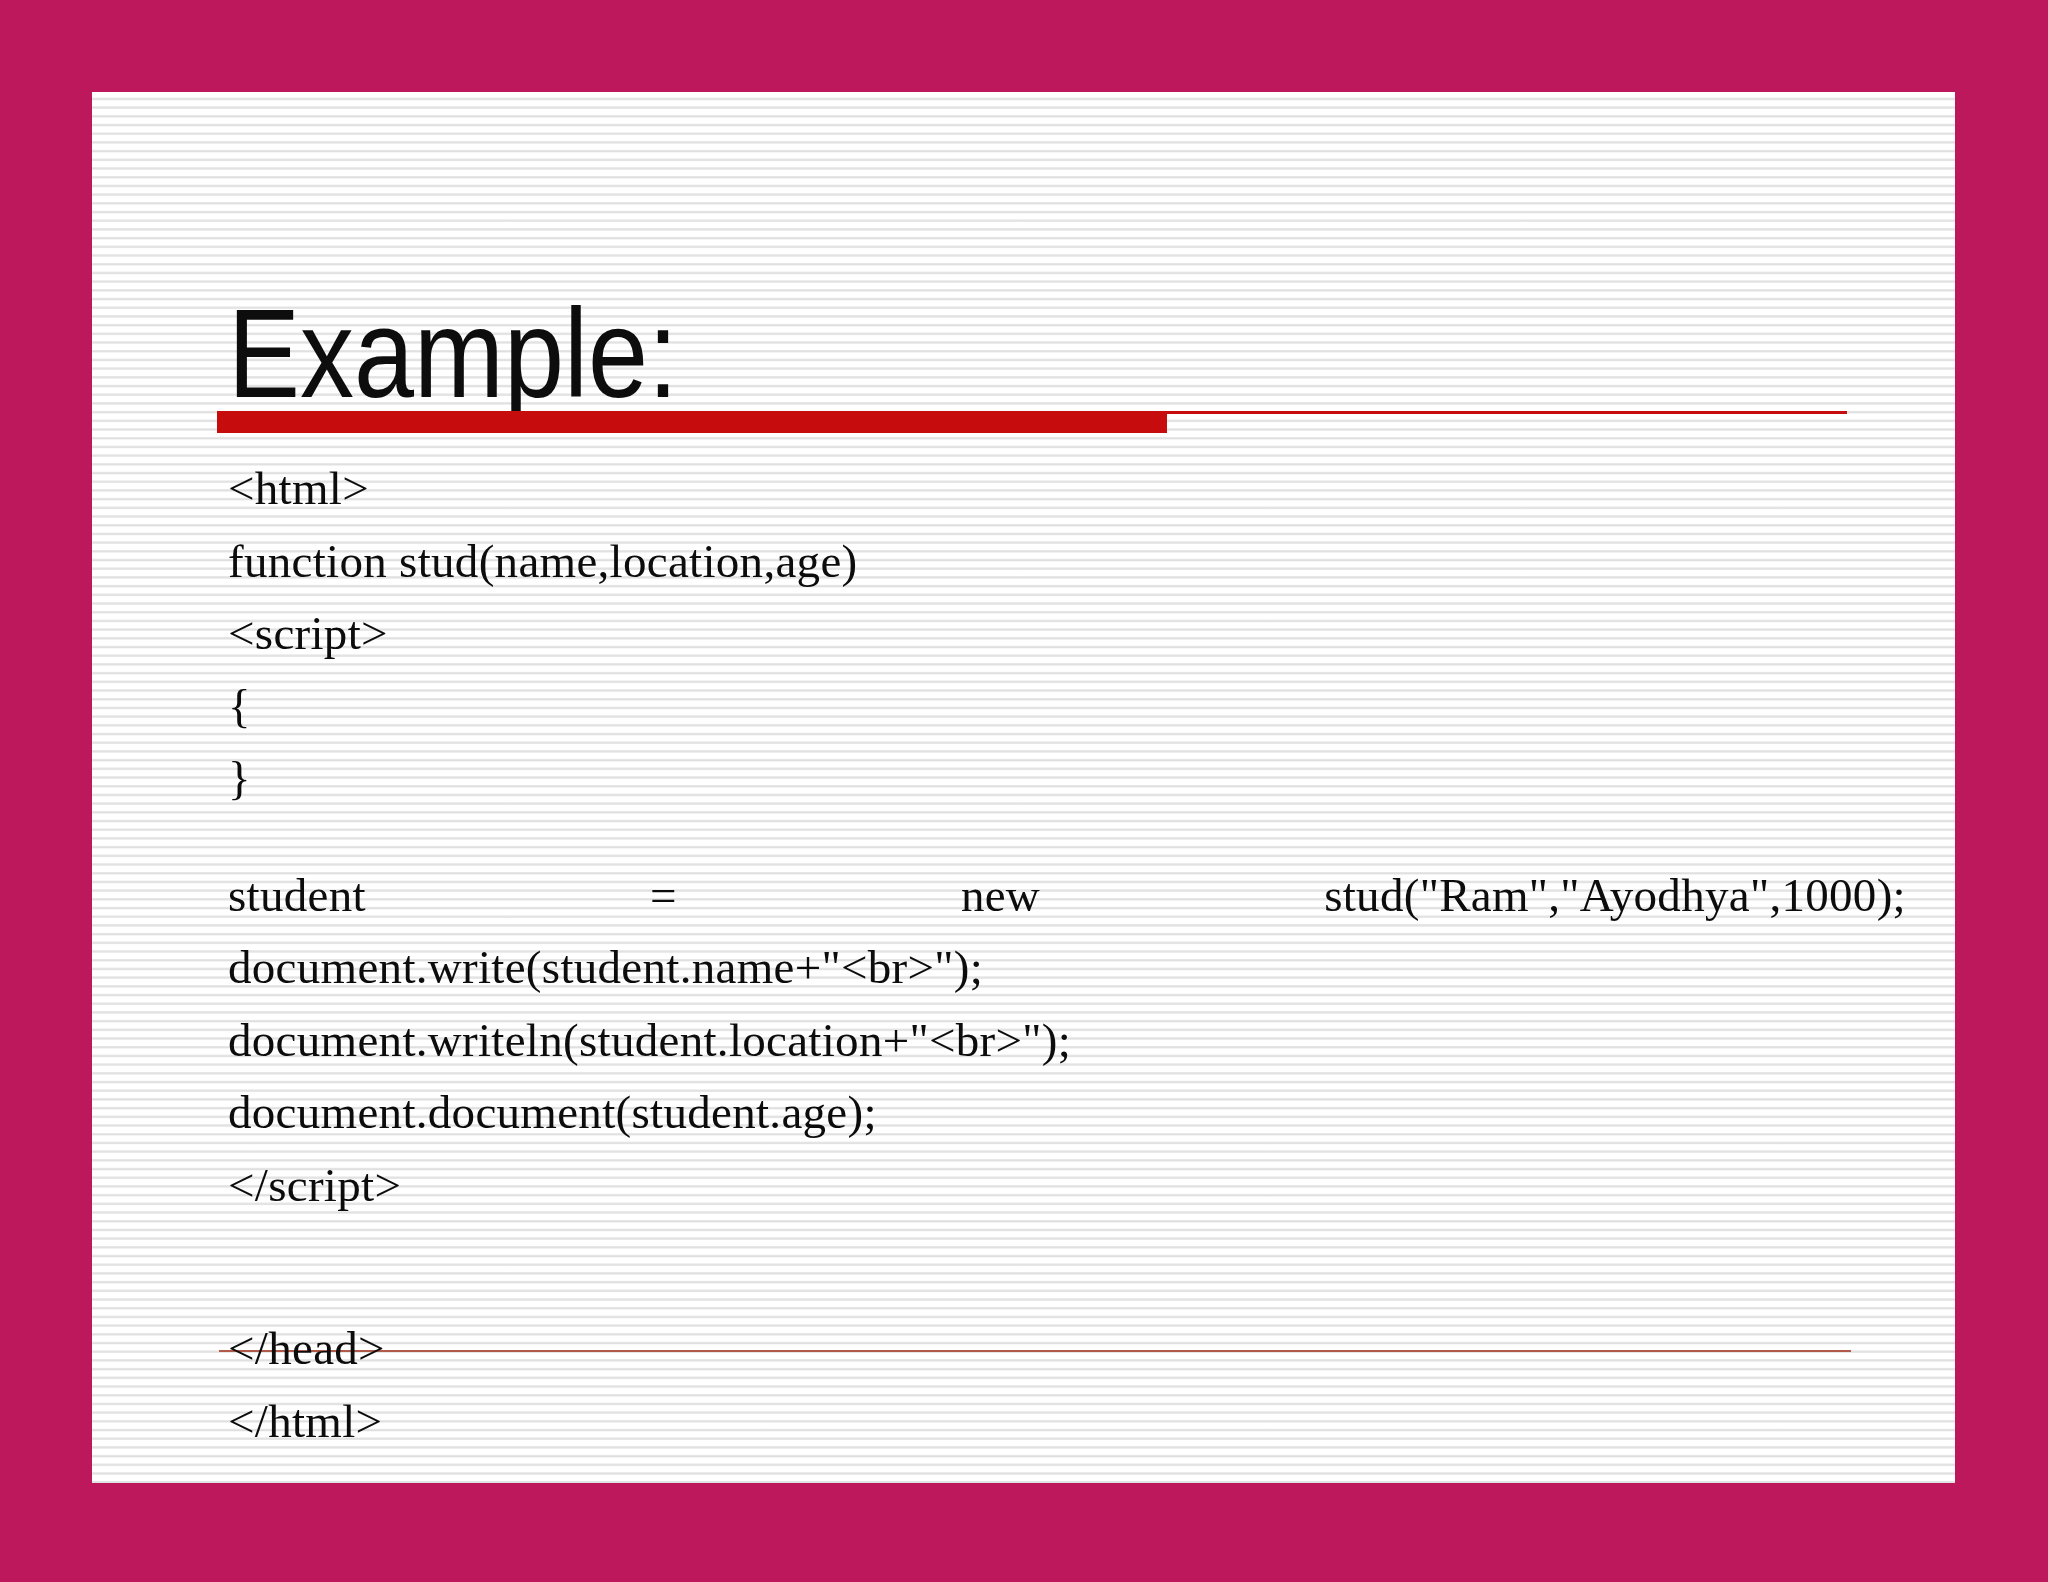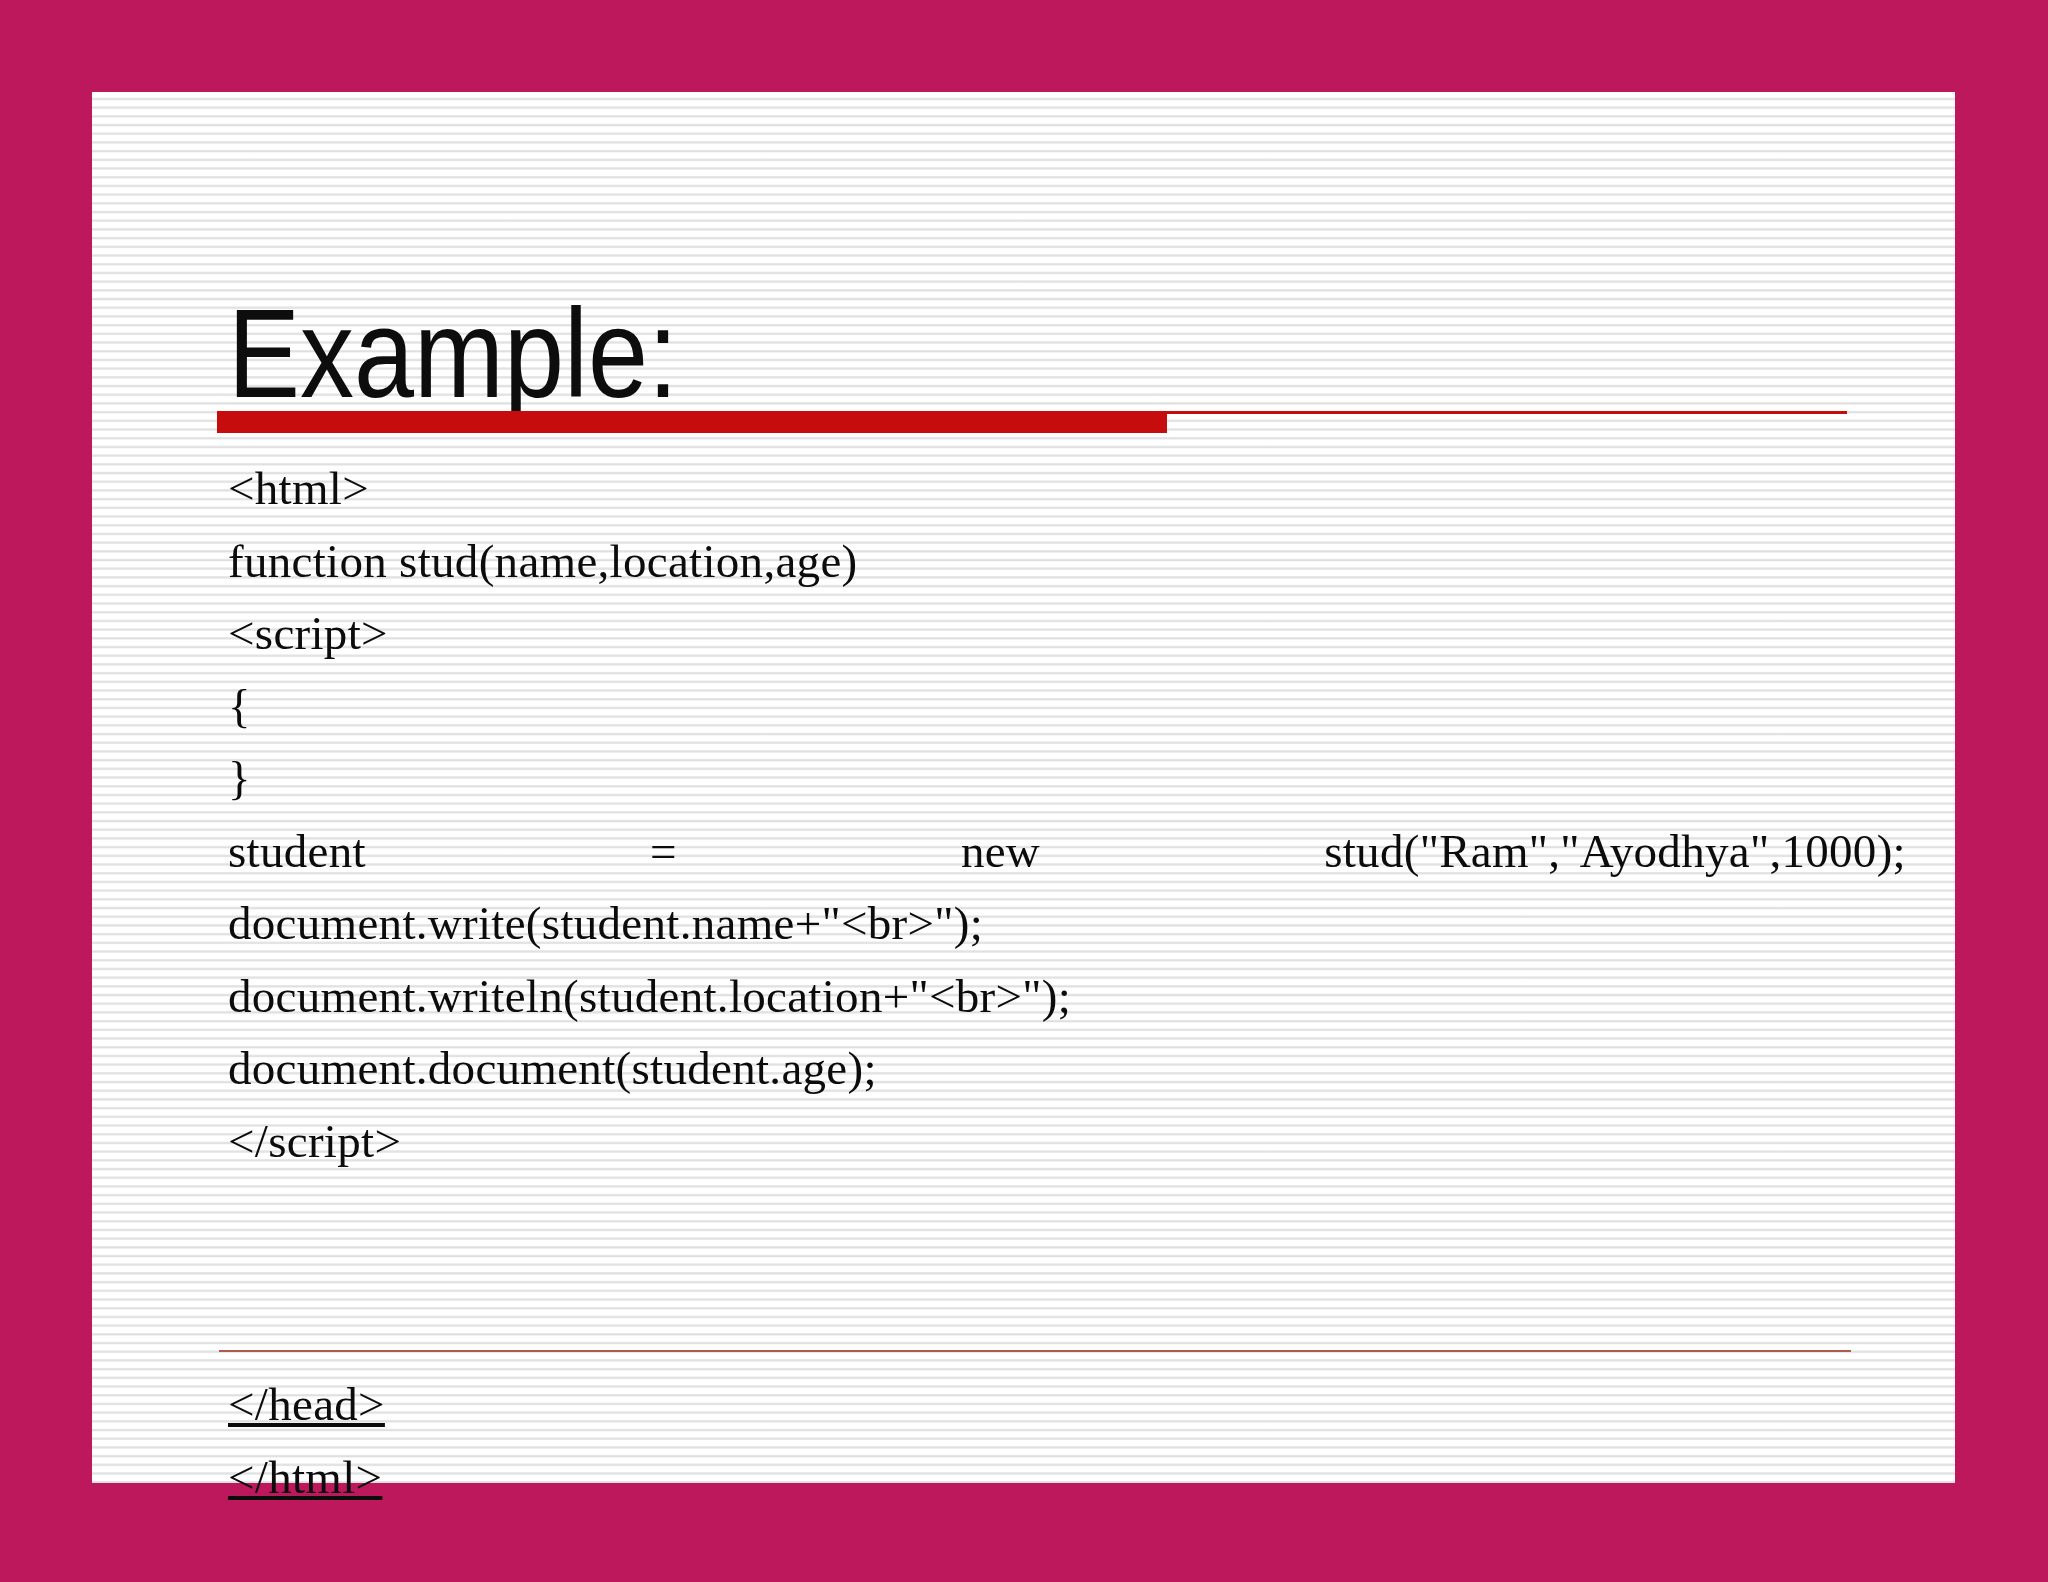--- a/index.html
+++ b/index.html
@@ -48,26 +48,27 @@
   .code {
     position: absolute;
     left: 228px;
     width: 1678px;
     color: #0c0c0c;
     font-size: 47px;
     line-height: 72.5px;
     letter-spacing: 0.3px;
   }
   .code-main { top: 452px; }
-  .code-footer { top: 1368px; text-decoration: underline; }
+  .code-footer { top: 1312px; }
   .code-line { white-space: pre; }
   .code-line.justified {
     display: flex;
     justify-content: space-between;
     white-space: pre;
+    margin-top: 44px;
   }
   .divider {
     position: absolute;
     left: 219px; top: 1350px;
     width: 1632px; height: 2px;
   }
 </style>
 </head>
 <body>
 

